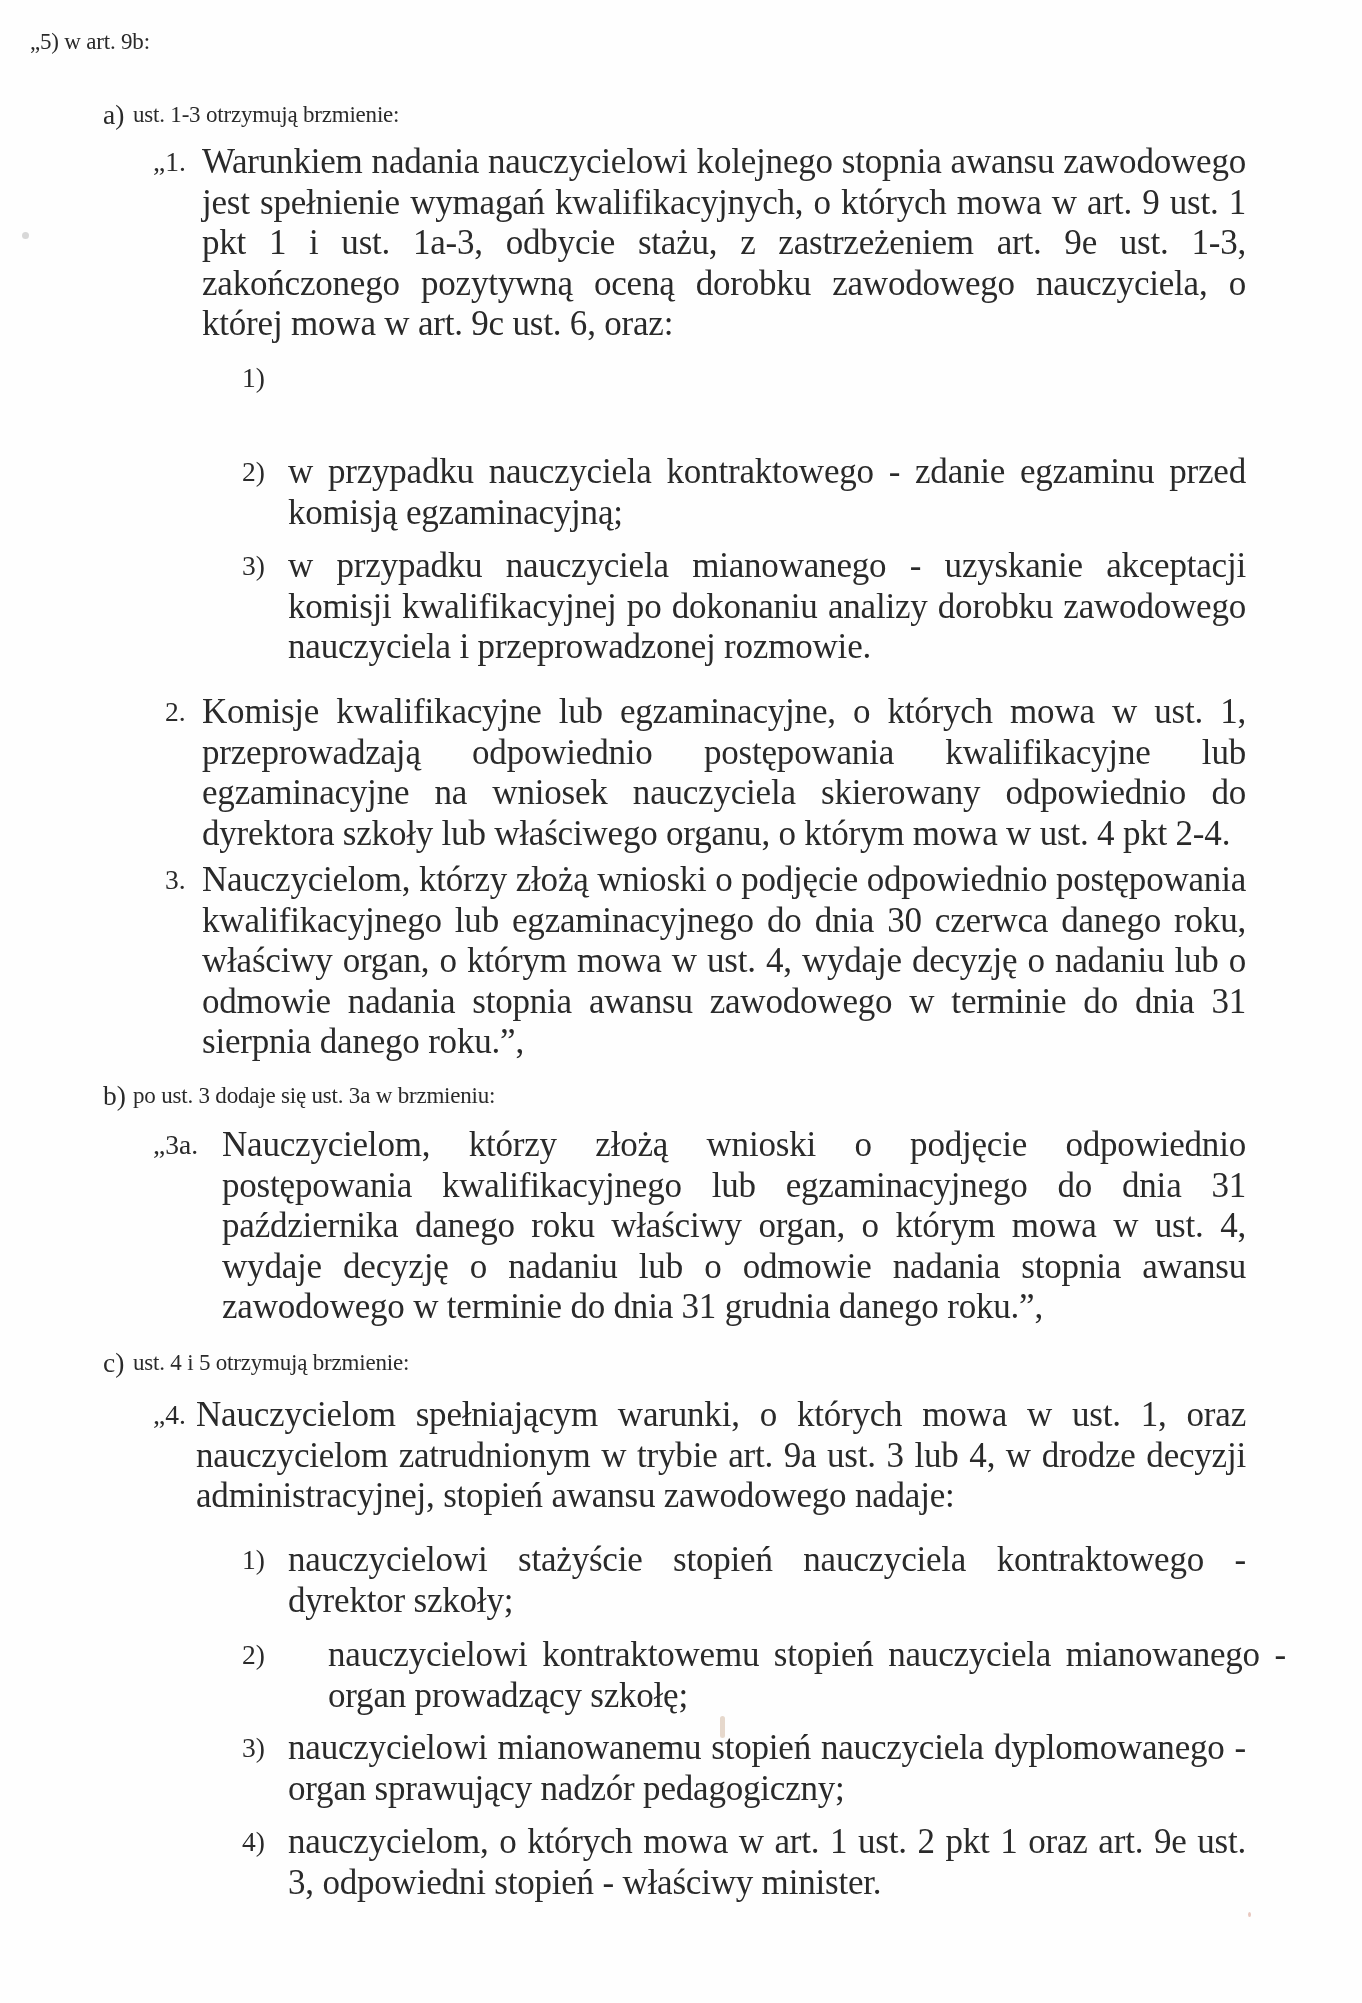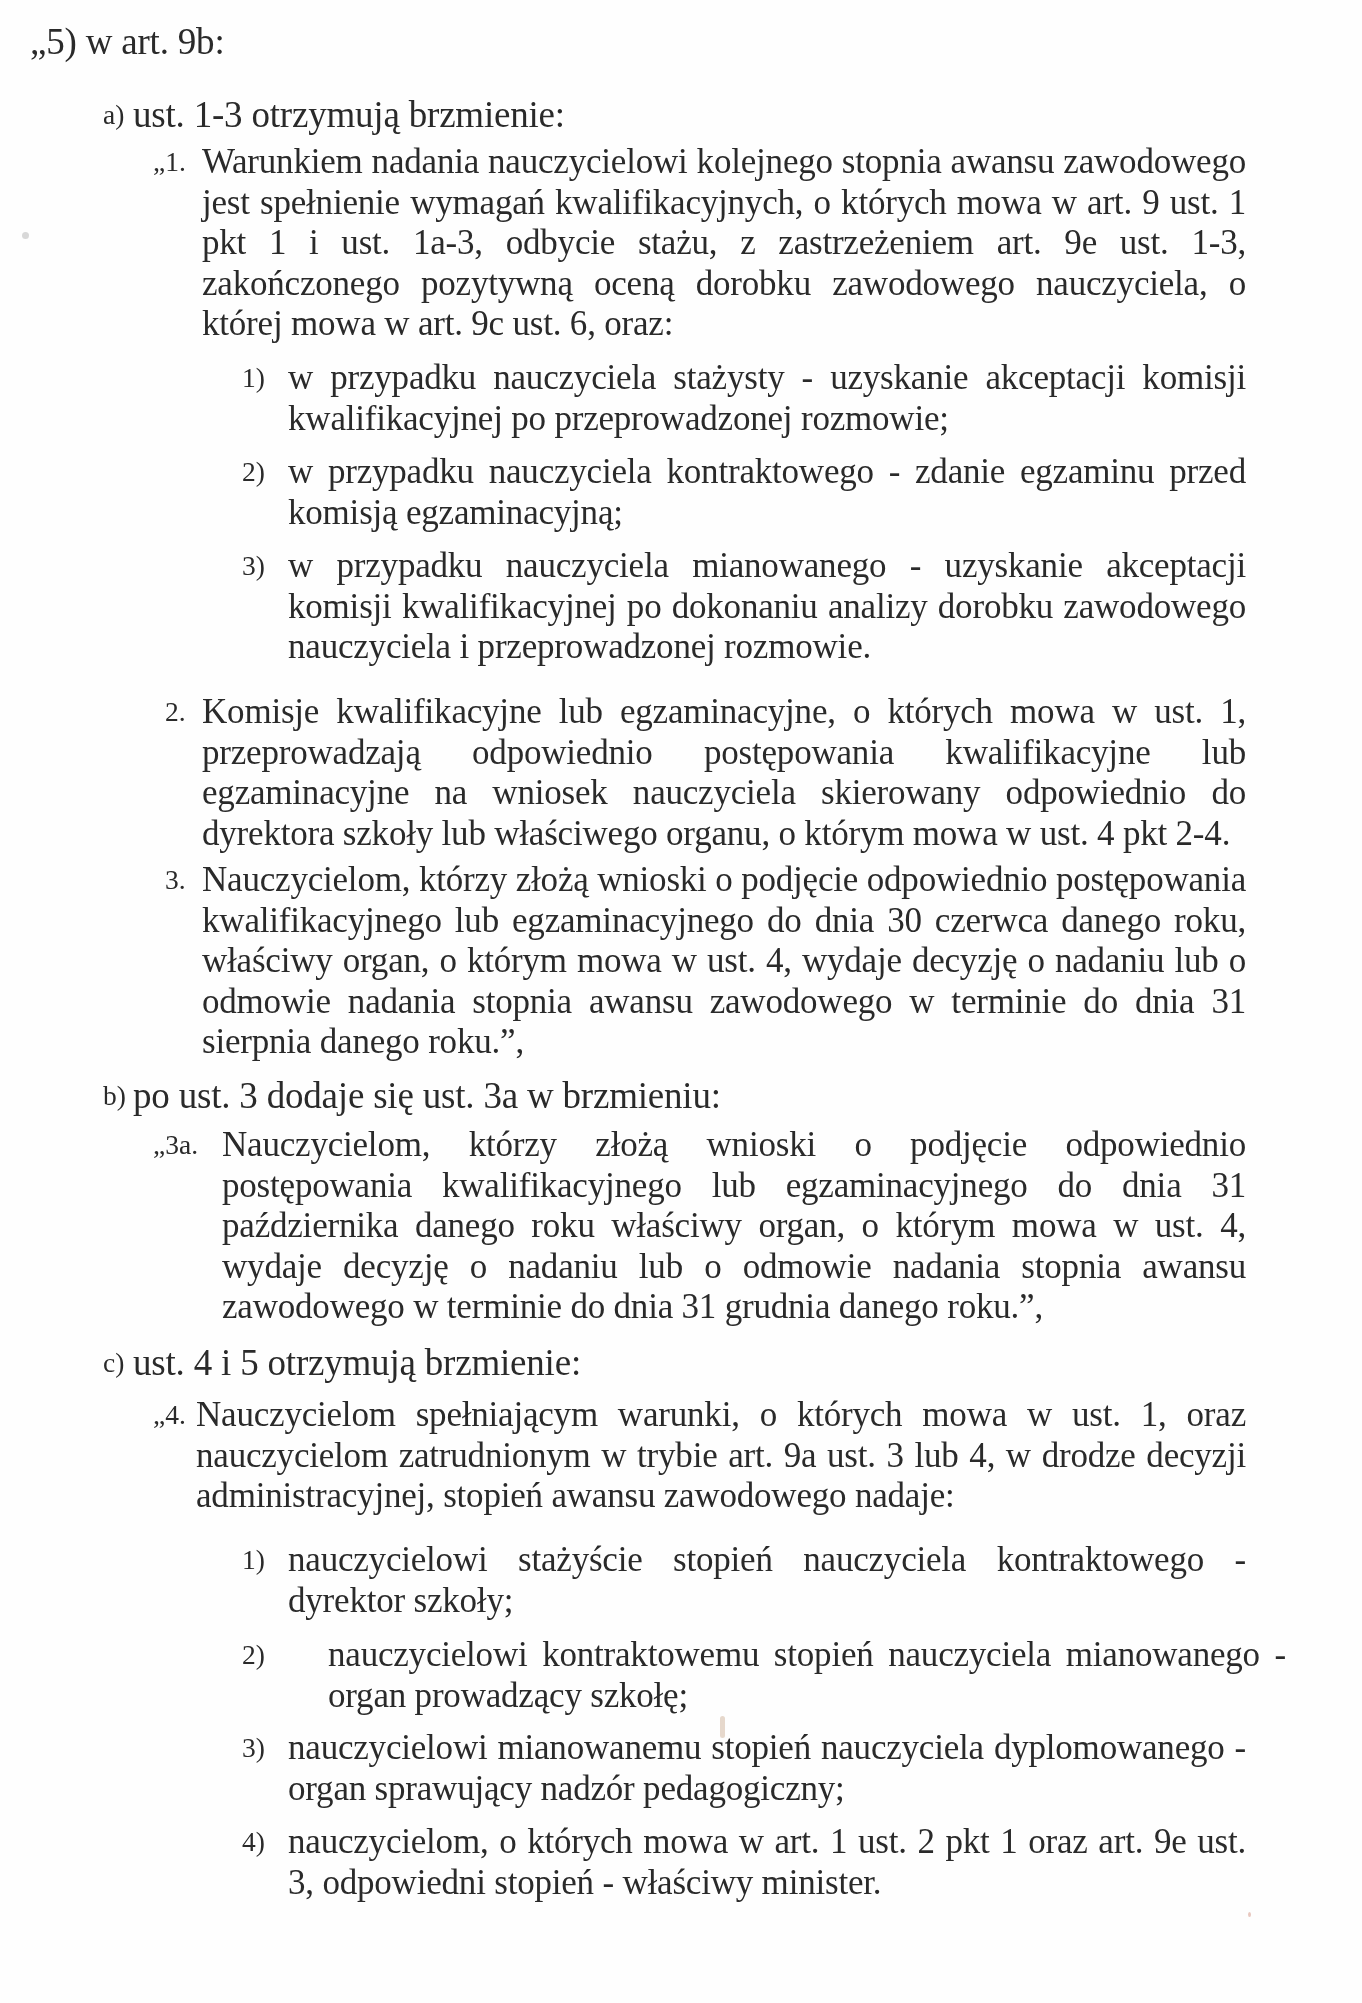--- a/index.html
+++ b/index.html
@@ -17,21 +17,21 @@
     }
     .page {
       position: absolute;
       left: 0; top: 0;
       width: 1362px;
       height: 2003px;
       background: #fefefe;
     }
     .line {
       position: absolute;
-      font-size: 37px;
+      font-size: 23px;
       line-height: 40px;
       white-space: nowrap;
       letter-spacing: -0.2px;
     }
     .para {
       position: absolute;
       font-size: 35px;
       line-height: 40.5px;
       text-align: justify;
       letter-spacing: -0.2px;
@@ -54,21 +54,20 @@
 
   <div class="line" style="left:30px; top:22px;">„5) w art. 9b:</div>
 
   <div class="label" style="left:103px; top:95px;">a)</div>
   <div class="line" style="left:133px; top:95px;">ust. 1-3 otrzymują brzmienie:</div>
 
   <div class="label" style="left:153px; top:142px;">„1.</div>
   <div class="para" style="left:202px; top:142px; width:1044px;">Warunkiem nadania nauczycielowi kolejnego stopnia awansu zawodowego jest spełnienie wymagań kwalifikacyjnych, o których mowa w art. 9 ust. 1 pkt 1 i ust. 1a-3, odbycie stażu, z zastrzeżeniem art. 9e ust. 1-3, zakończonego pozytywną oceną dorobku zawodowego nauczyciela, o której mowa w art. 9c ust. 6, oraz:</div>
 
   <div class="label" style="left:242px; top:358px;">1)</div>
-  <div class="para" style="left:288px; top:358px; width:958px;">w przypadku nauczyciela stażysty - uzyskanie akceptacji komisji kwalifikacyjnej po przeprowadzonej rozmowie;</div>
 
   <div class="label" style="left:242px; top:452px;">2)</div>
   <div class="para" style="left:288px; top:452px; width:958px;">w przypadku nauczyciela kontraktowego - zdanie egzaminu przed komisją egzaminacyjną;</div>
 
   <div class="label" style="left:242px; top:546px;">3)</div>
   <div class="para" style="left:288px; top:546px; width:958px;">w przypadku nauczyciela mianowanego - uzyskanie akceptacji komisji kwalifikacyjnej po dokonaniu analizy dorobku zawodowego nauczyciela i przeprowadzonej rozmowie.</div>
 
   <div class="label" style="left:165px; top:692px;">2.</div>
   <div class="para" style="left:202px; top:692px; width:1044px;">Komisje kwalifikacyjne lub egzaminacyjne, o których mowa w ust. 1, przeprowadzają odpowiednio postępowania kwalifikacyjne lub egzaminacyjne na wniosek nauczyciela skierowany odpowiednio do dyrektora szkoły lub właściwego organu, o którym mowa w ust. 4 pkt 2-4.</div>
 

